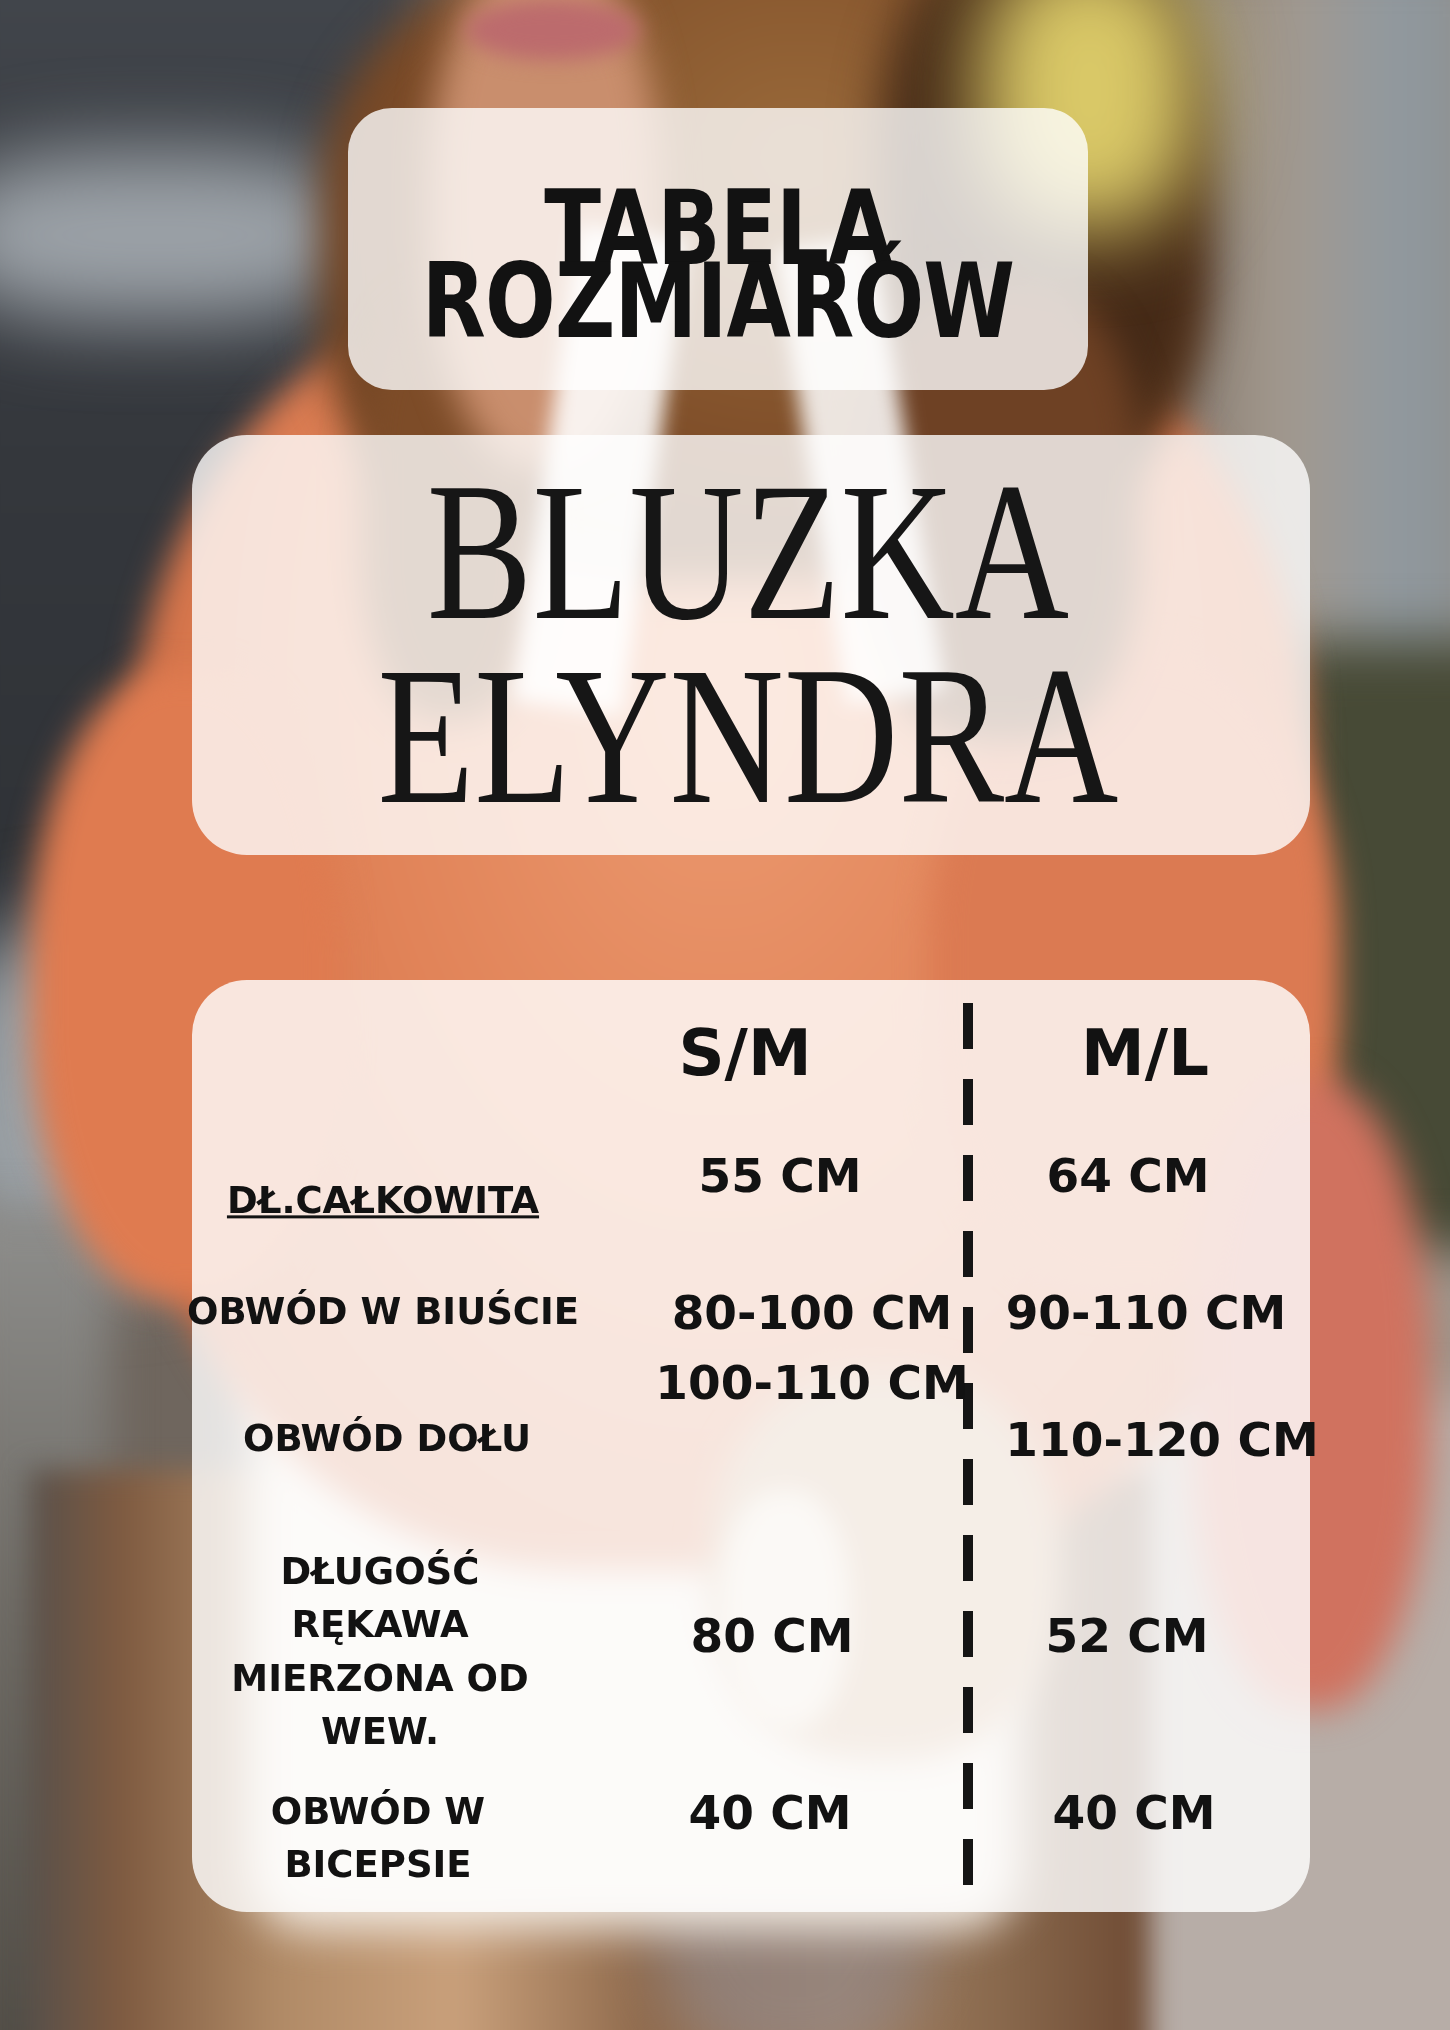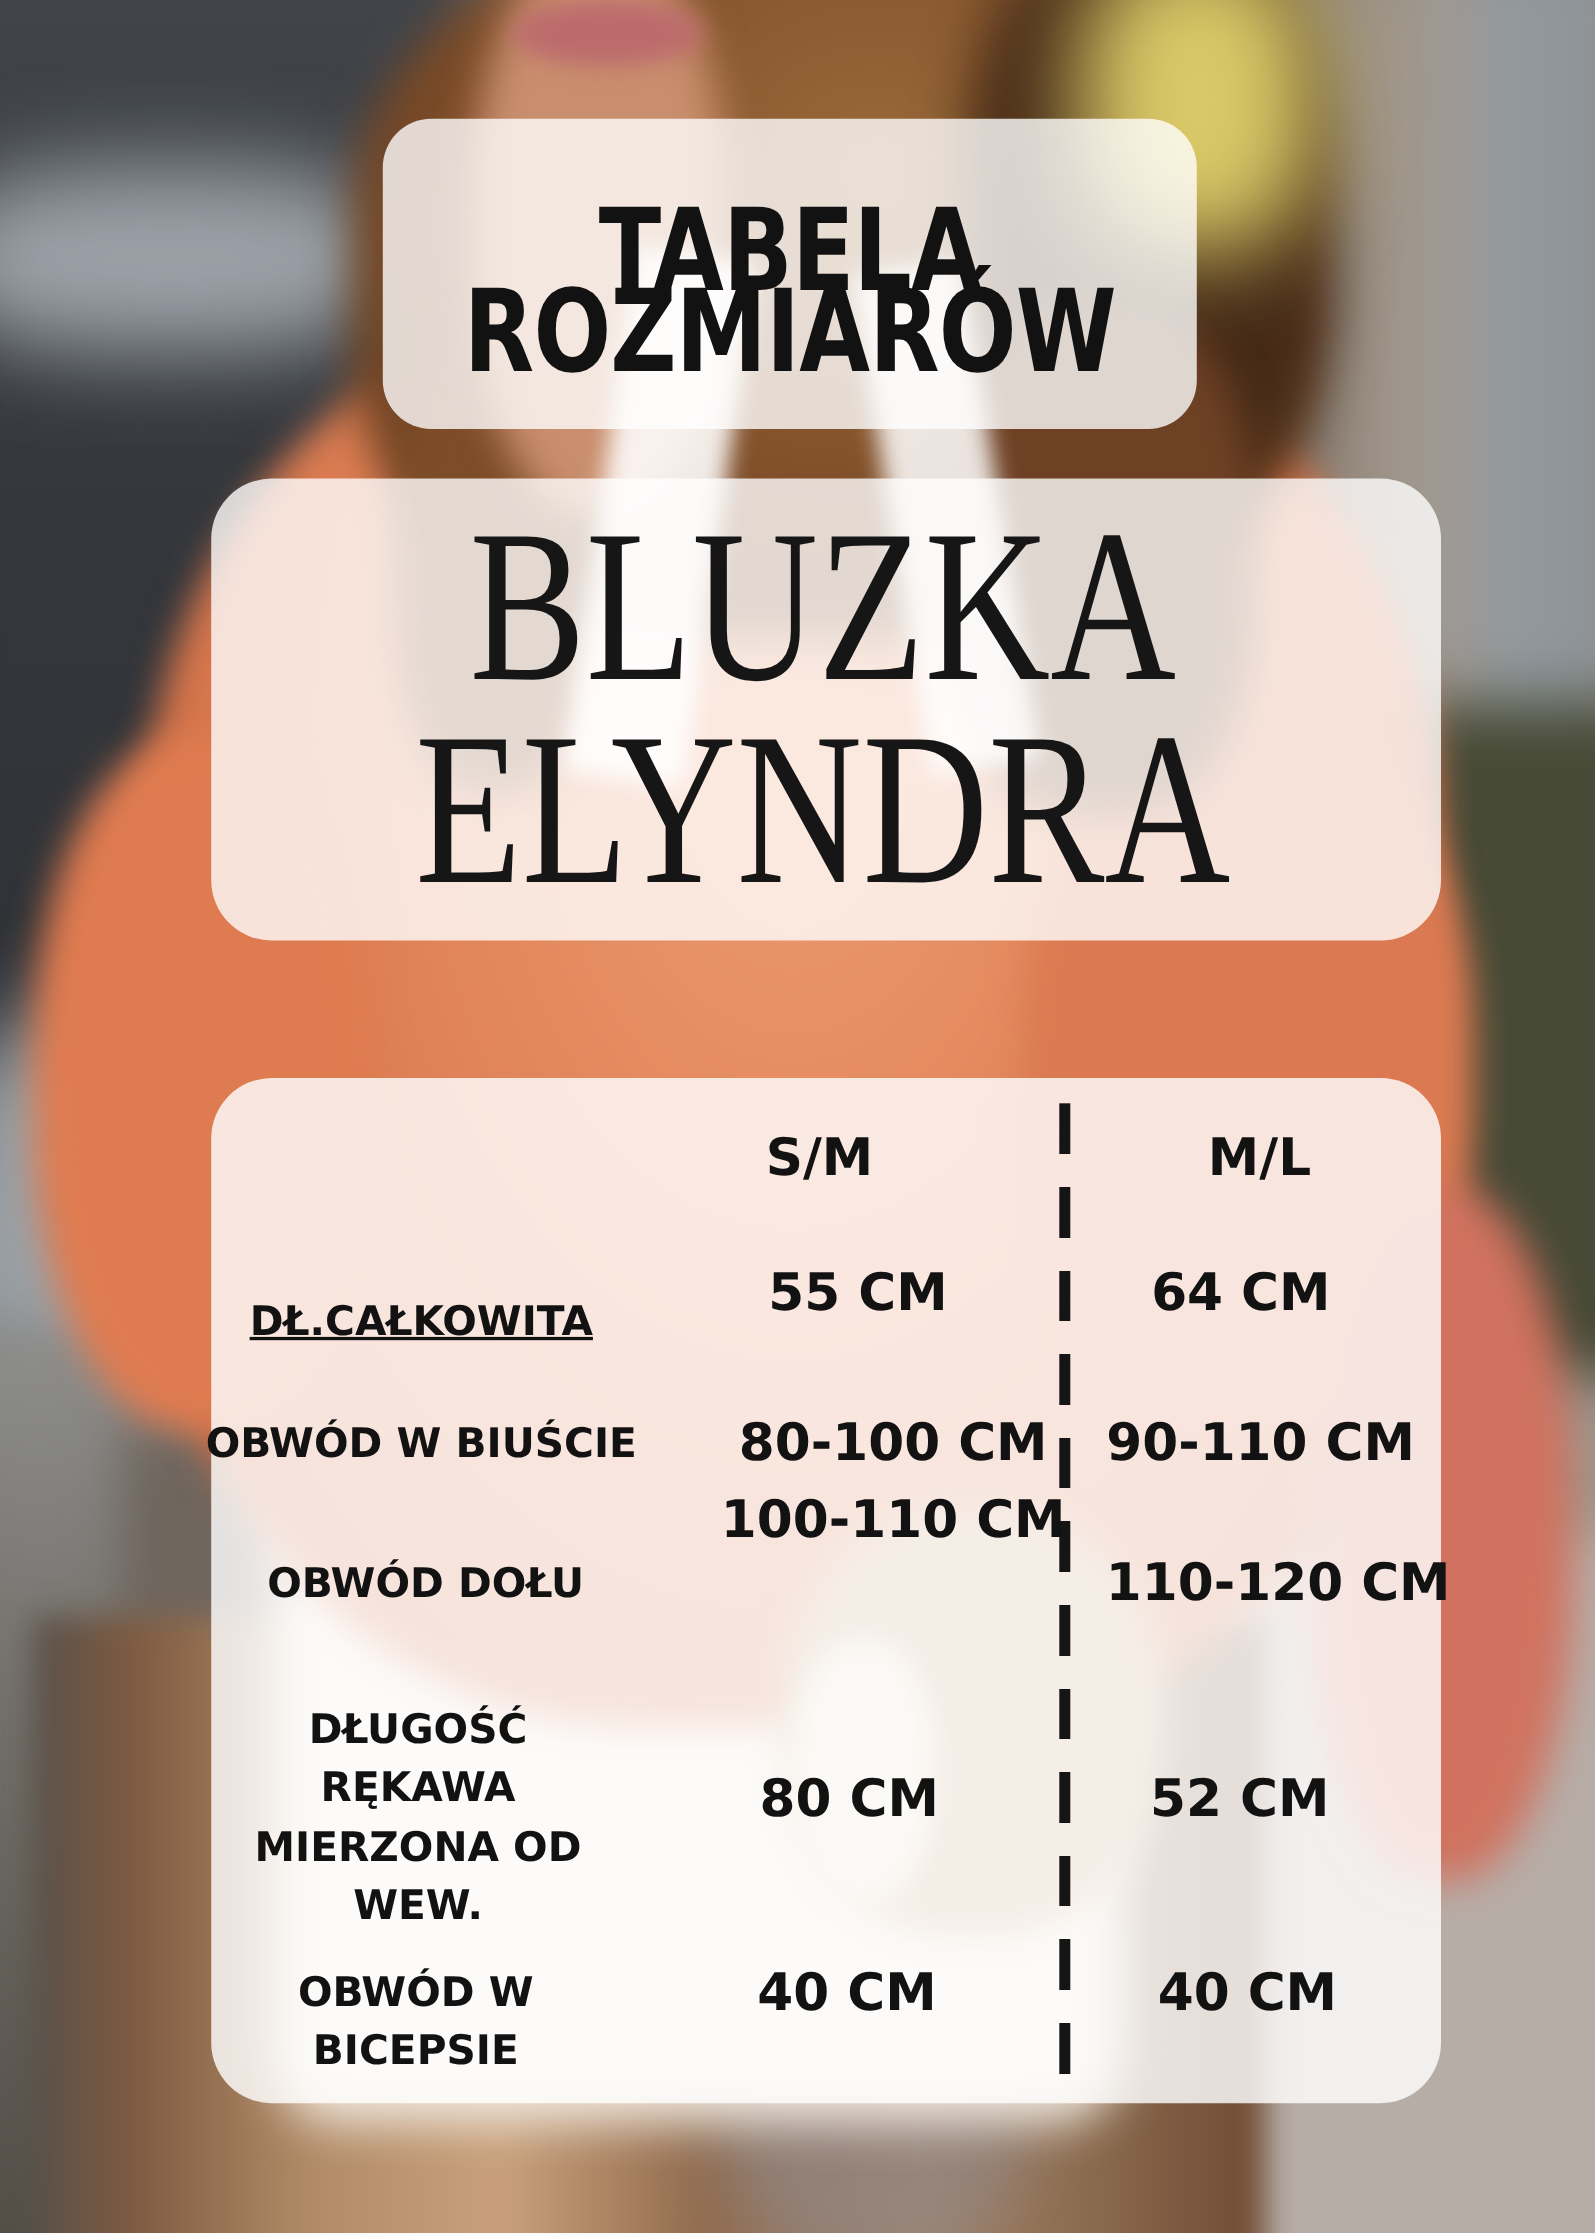--- a/index.html
+++ b/index.html
@@ -41,21 +41,21 @@
   
   .card{position:absolute;background:rgba(255,255,255,0.79);}
   .card1{left:348px;top:108px;width:740px;height:282px;border-radius:44px;}
   .card2{left:192px;top:435px;width:1118px;height:420px;border-radius:55px;}
   .card3{left:192px;top:980px;width:1118px;height:932px;border-radius:55px;background:rgba(255,255,255,0.81);}
   
   .t{position:absolute;color:#121212;white-space:nowrap;}
   .title-line{font-weight:700;font-size:104px;letter-spacing:-1px;transform:translate(-50%,-50%) scaleX(0.80);transform-origin:center;}
   .serif-line{font-family:"Liberation Serif","DejaVu Serif",serif;font-weight:400;font-size:198px;letter-spacing:0px;transform:translate(-50%,-50%) scale(0.80,1.0);transform-origin:center;color:#161616;}
   .watermark{font-size:56px;font-weight:400;letter-spacing:3px;color:rgba(255,255,255,0.55);transform:translate(-50%,-50%);}
-  .colhead{font-weight:700;font-size:47px;transform:translate(-50%,-50%);}
+  .colhead{font-weight:700;font-size:64px;transform:translate(-50%,-50%);}
   .lbl{font-weight:700;font-size:37px;letter-spacing:0px;transform:translate(-50%,-50%);white-space:pre-line;text-align:center;line-height:1.44;}
   .val{font-weight:700;font-size:47px;transform:translate(-50%,-50%);}
   .divider{
     position:absolute;left:963px;top:1003px;width:10px;height:893px;
     background:repeating-linear-gradient(180deg,#151515 0px,#151515 46px,transparent 46px,transparent 76px);
   }
 </style>
 </head>
 <body>
 

